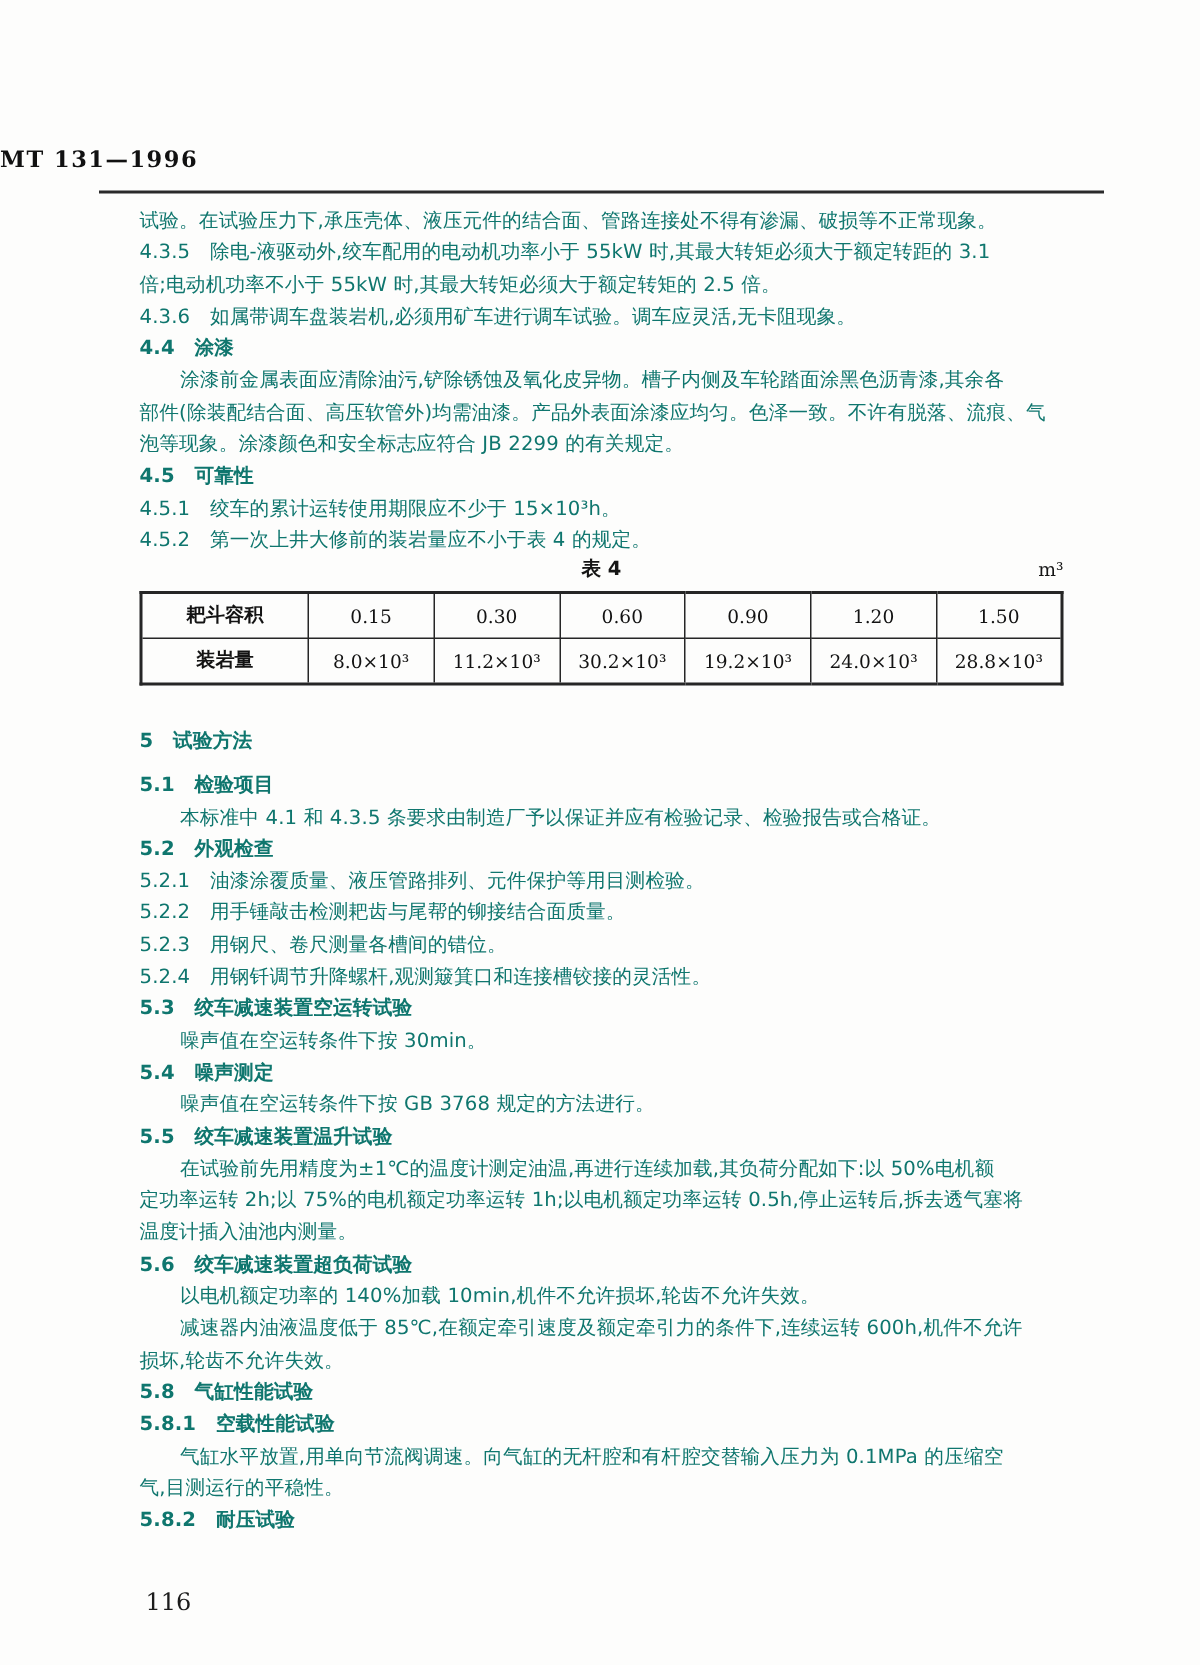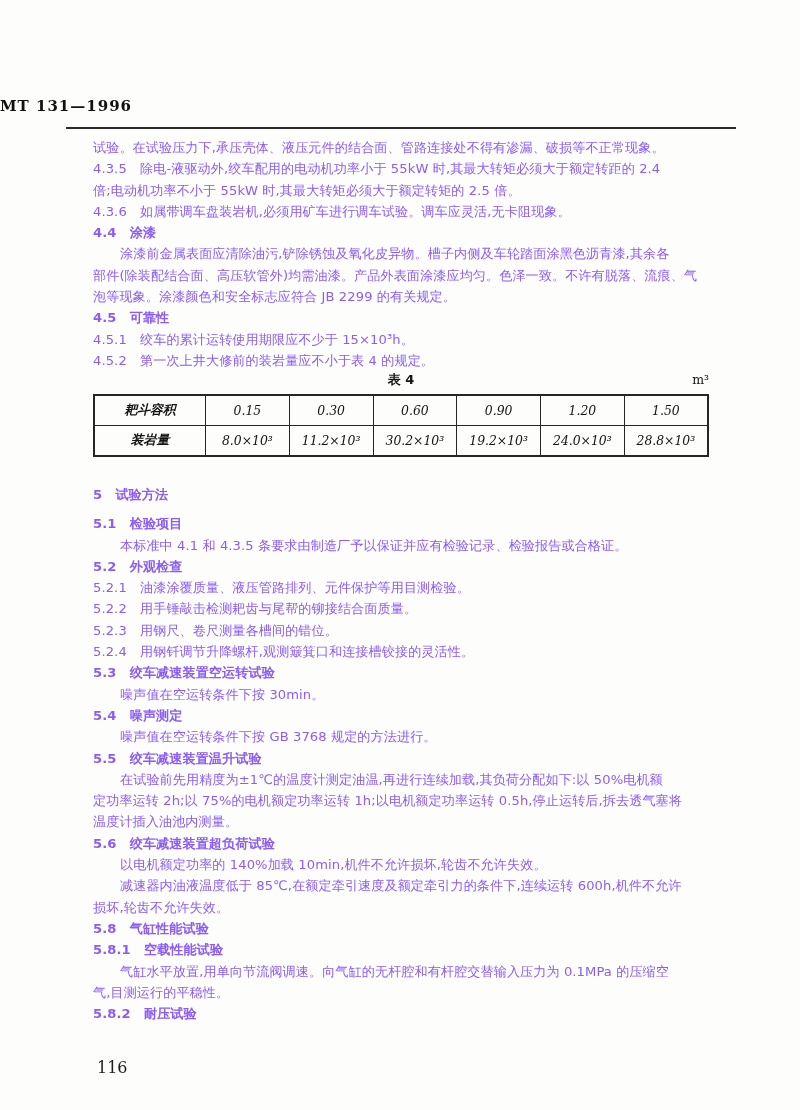--- a/index.html
+++ b/index.html
@@ -47,21 +47,21 @@
   .content {
     position: absolute;
     left: 93px;
     top: 137px;
     width: 616px;
   }
   .line {
     font-family: "DejaVu Sans", "Liberation Sans", sans-serif;
     font-size: 13.1px;
     line-height: 21.3px;
-    color: #8b5cf6;
+    color: #0f766e;
     white-space: nowrap;
     letter-spacing: 0.1px;
   }
   .line.ind2 { padding-left: 27px; }
   .line.hang { padding-left: 0; }
   .sec-head {
     font-weight: bold;
   }
   .gap-m { height: 8px; }
 
@@ -88,21 +88,20 @@
     top: 0;
     font-family: "DejaVu Serif", "Liberation Serif", serif;
     font-size: 12.5px;
     font-weight: normal;
   }
   table.spec {
     border-collapse: collapse;
     width: 616px;
     margin-top: 4px;
     table-layout: fixed;
-    font-style: italic;
   }
   table.spec td {
     border: 1px solid #262626;
     height: 29px;
     text-align: center;
     vertical-align: middle;
     font-family: "DejaVu Serif", "Liberation Serif", serif;
     font-size: 12.4px;
     color: #131313;
     padding: 0;
@@ -140,21 +139,21 @@
 
 <div class="page">
 
   <div class="header">
     <span class="header-title">MT 131—1996</span>
   </div>
   <div class="header-rule"></div>
 
   <div class="content" id="body-top">
       <div class="line hang">试验。在试验压力下,承压壳体、液压元件的结合面、管路连接处不得有渗漏、破损等不正常现象。</div>
-      <div class="line hang">4.3.5　除电-液驱动外,绞车配用的电动机功率小于 55kW 时,其最大转矩必须大于额定转距的 2.4</div>
+      <div class="line hang">4.3.5　除电-液驱动外,绞车配用的电动机功率小于 55kW 时,其最大转矩必须大于额定转距的 3.1</div>
       <div class="line hang">倍;电动机功率不小于 55kW 时,其最大转矩必须大于额定转矩的 2.5 倍。</div>
       <div class="line hang">4.3.6　如属带调车盘装岩机,必须用矿车进行调车试验。调车应灵活,无卡阻现象。</div>
       <div class="line hang sec-head">4.4　涂漆</div>
       <div class="line ind2">涂漆前金属表面应清除油污,铲除锈蚀及氧化皮异物。槽子内侧及车轮踏面涂黑色沥青漆,其余各</div>
       <div class="line hang">部件(除装配结合面、高压软管外)均需油漆。产品外表面涂漆应均匀。色泽一致。不许有脱落、流痕、气</div>
       <div class="line hang">泡等现象。涂漆颜色和安全标志应符合 JB 2299 的有关规定。</div>
       <div class="line hang sec-head">4.5　可靠性</div>
       <div class="line hang">4.5.1　绞车的累计运转使用期限应不少于 15×10³h。</div>
       <div class="line hang">4.5.2　第一次上井大修前的装岩量应不小于表 4 的规定。</div>
     </div>

